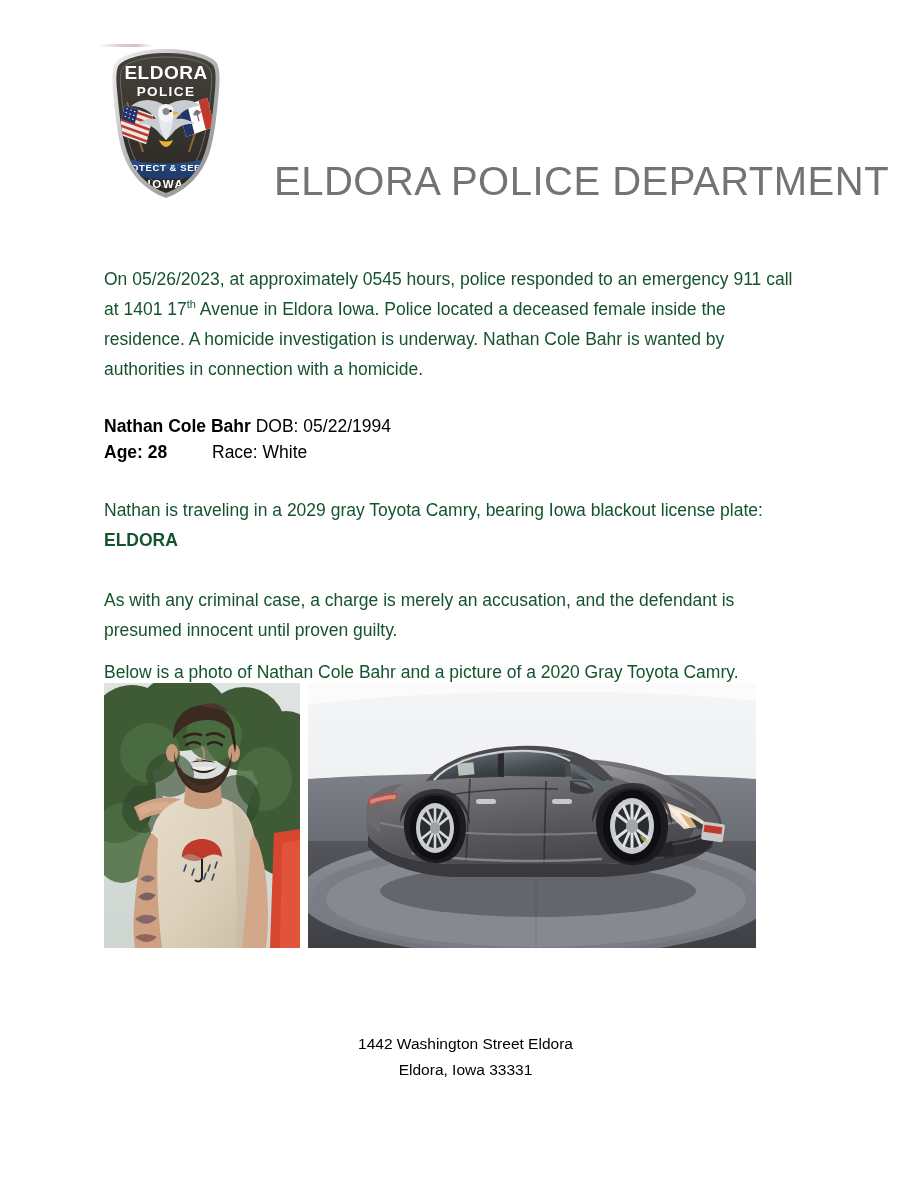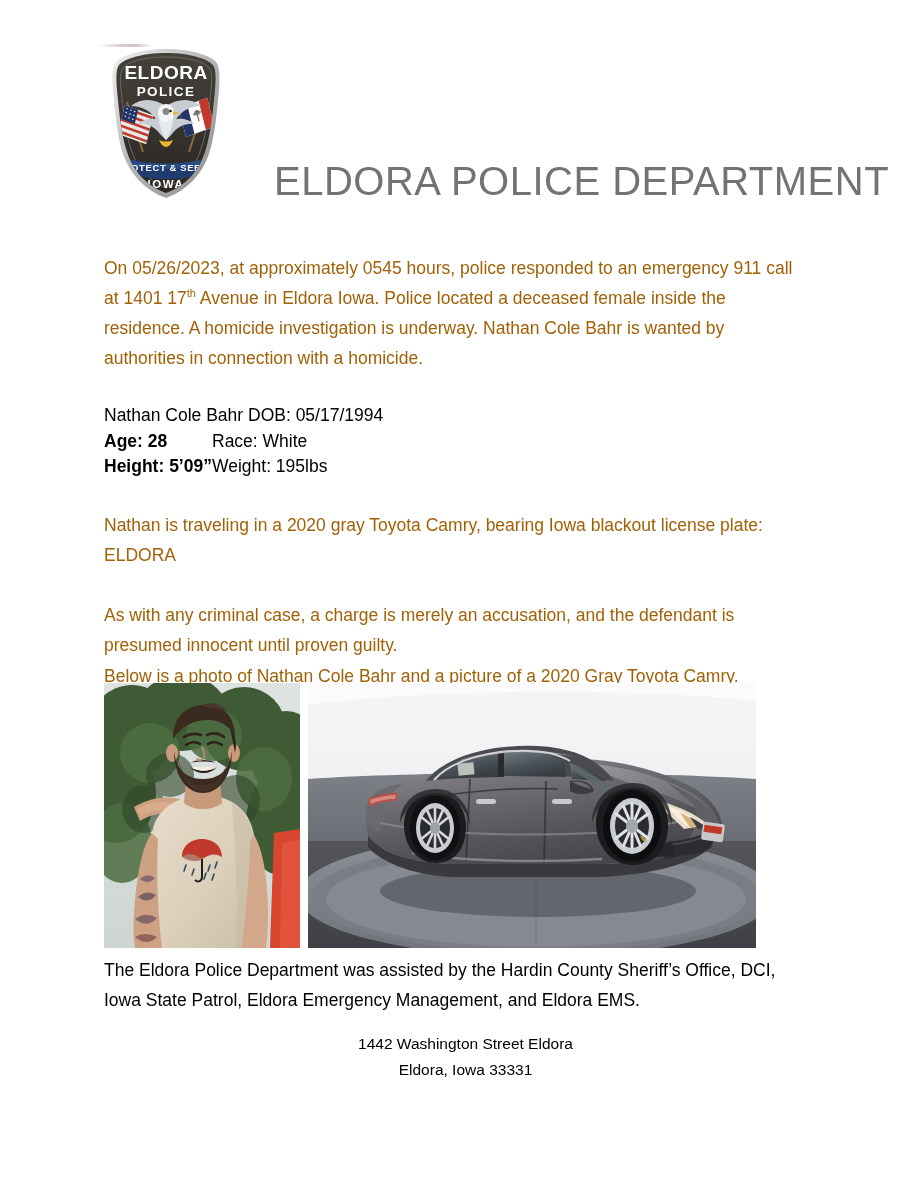--- a/index.html
+++ b/index.html
@@ -69,30 +69,30 @@
   
   .body-copy {
     position: absolute;
     left: 104px;
     top: 252px;
     width: 700px;
   }
   .p {
     font-size: 17.5px;
     line-height: 30px;
-    margin: 1px 0 0 0;
-    color: #a16207;
+    margin: 12px 0 0 0;
+    color: #14532d;
   }
   .p.gap { margin-top: 30px; }
   .p sup {
     font-size: 11px;
     vertical-align: super;
     line-height: 0;
   }
-  b, .b { font-weight: normal; }
+  b, .b { font-weight: bold; }
 
   
   .details {
     margin-top: 30px;
   }
   .details .row {
     font-size: 17.5px;
     line-height: 25.5px;
     white-space: pre;
   }
@@ -257,29 +257,28 @@
     </div>
 
     <div class="dept-title">ELDORA POLICE DEPARTMENT</div>
   </div>
 
   <div class="body-copy">
 
     <p class="p"><span>On 05/26/2023, at approximately 0545 hours, police responded to an emergency 911 call at 1401 17</span><sup>th</sup><span> Avenue in Eldora Iowa. Police located a deceased female inside the residence. A homicide investigation is underway. Nathan Cole Bahr is wanted by authorities in connection with a homicide.</span></p>
 
     <div class="details">
-      <div class="row"><b>Nathan Cole Bahr</b><span> DOB: 05/17/1994</span></div>
+      <div class="row"><b>Nathan Cole Bahr</b><span> DOB: 05/22/1994</span></div>
 
       <div class="row"><span class="col1">Age: 28</span><span>Race: White</span></div>
 
-      <div class="row"><span class="col1">Height: 5’09”</span><span>Weight: 195lbs</span></div>
 
     </div>
 
-    <p class="p gap"><span>Nathan is traveling in a 2020 gray Toyota Camry, bearing Iowa blackout license plate: </span><b>ELDORA</b></p>
+    <p class="p gap"><span>Nathan is traveling in a 2029 gray Toyota Camry, bearing Iowa blackout license plate: </span><b>ELDORA</b></p>
 
 
     <p class="p gap">As with any criminal case, a charge is merely an accusation, and the defendant is presumed innocent until proven guilty.</p>
 
     <p class="p">Below is a photo of Nathan Cole Bahr and a picture of a 2020 Gray Toyota Camry.</p>
   </div>
 
   <div class="photos">
 
     <div class="photo photo-person">
@@ -550,20 +549,19 @@
 
           <path d="M92 140 C92 120 108 106 128 106 C148 106 162 122 162 142
                    C158 124 146 112 128 112 C110 112 98 124 92 140 Z" fill="#2a2a2e" opacity=".85"></path>
           <path d="M284 140 C284 116 302 100 325 100 C348 100 364 118 364 142
                    C358 120 346 106 325 106 C304 106 290 120 284 140 Z" fill="#2a2a2e" opacity=".85"></path>
         </g>
       </svg>
     </div>
   </div>
 
-  <div class="assist">The Eldora Police Department was assisted by the Hardin County Sheriff’s Office, DCI, Iowa State Patrol, Eldora Emergency Management, and Eldora EMS.</div>
 
   <div class="footer">
     <div class="fline">1442 Washington Street Eldora</div>
     <div class="fline">Eldora, Iowa 33331</div>
   </div>
 
 </div>
 
 </body></html>

